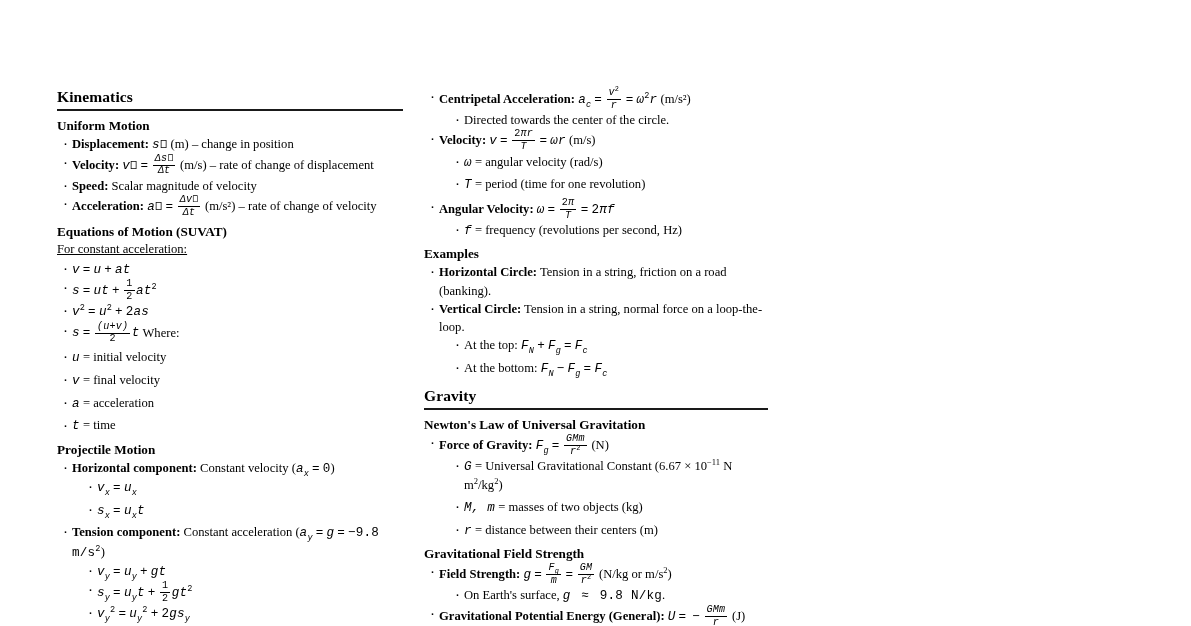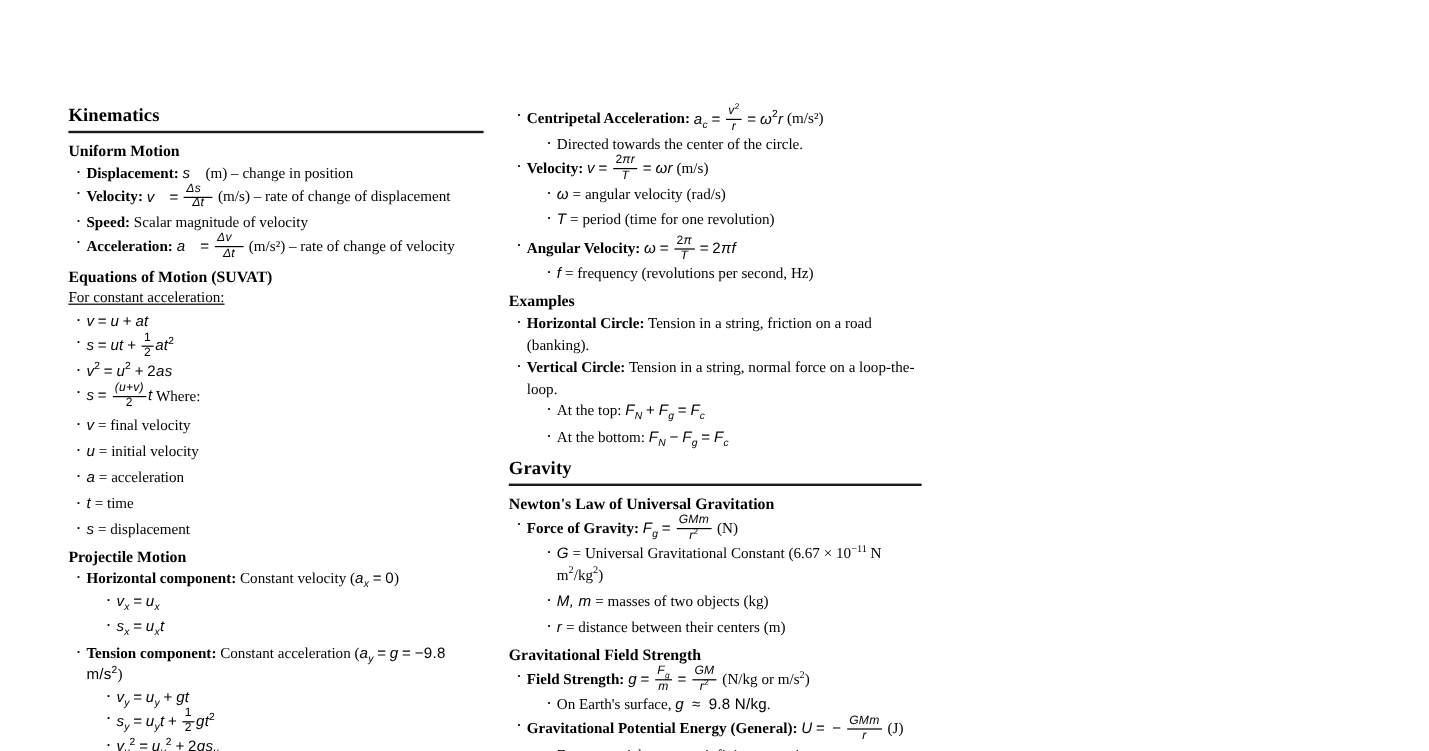--- a/index.html
+++ b/index.html
@@ -80,21 +80,21 @@
   ul.lvl1 { margin-left: 6px; }
   ul.lvl2 { margin-left: 16px; }
   ul.lvl2 > li { font-size: 12.6px; }
   li.roomy { margin-bottom: 3.5px; }
   li.wrap { padding-left: 9px; }
 
   b, strong { font-weight: bold; }
 
   
   .m {
-    font-family: Liberation Sans, sans-serif;
+    font-family: Liberation Mono, monospace;
     font-style: italic;
     letter-spacing: 0.2px;
   }
   .m .up { font-style: normal; }
   .op {
     font-style: normal;
     padding: 0 3px;
   }
   .num { font-style: normal; }
   sup, sub {
@@ -169,38 +169,34 @@
         <span class="m">s<span class="op">=</span>ut<span class="op">+</span><span class="frac"><span class="n num">1</span><span class="d num">2</span></span>at<sup class="up">2</sup></span>
       </li>
       <li>
         <span class="m">v<sup class="up">2</sup><span class="op">=</span>u<sup class="up">2</sup><span class="op">+</span><span class="num">2</span>as</span>
       </li>
       <li class="roomy">
         <span class="m">s<span class="op">=</span><span class="frac"><span class="n">(u+v)</span><span class="d num">2</span></span>t</span>
         <span>Where:</span>
       </li>
       <li class="roomy">
+        <span class="m">u</span>
+        <span>= initial velocity</span>
+      </li>
+      <li class="roomy">
         <span class="m">v</span>
         <span>= final velocity</span>
       </li>
       <li class="roomy">
-        <span class="m">u</span>
-        <span>= initial velocity</span>
-      </li>
-      <li class="roomy">
         <span class="m">a</span>
         <span>= acceleration</span>
       </li>
       <li class="roomy">
         <span class="m">t</span>
         <span>= time</span>
-      </li>
-      <li class="roomy">
-        <span class="m">s</span>
-        <span>= displacement</span>
       </li>
     </ul>
 
     <div class="h-sub">Projectile Motion</div>
     <ul class="lvl1">
       <li>
         <b>Horizontal component:</b>
         <span>Constant velocity (<span class="m">a<sub>x</sub><span class="op">=</span><span class="num">0</span></span>)</span>
         <ul class="lvl2">
           <li class="roomy">

